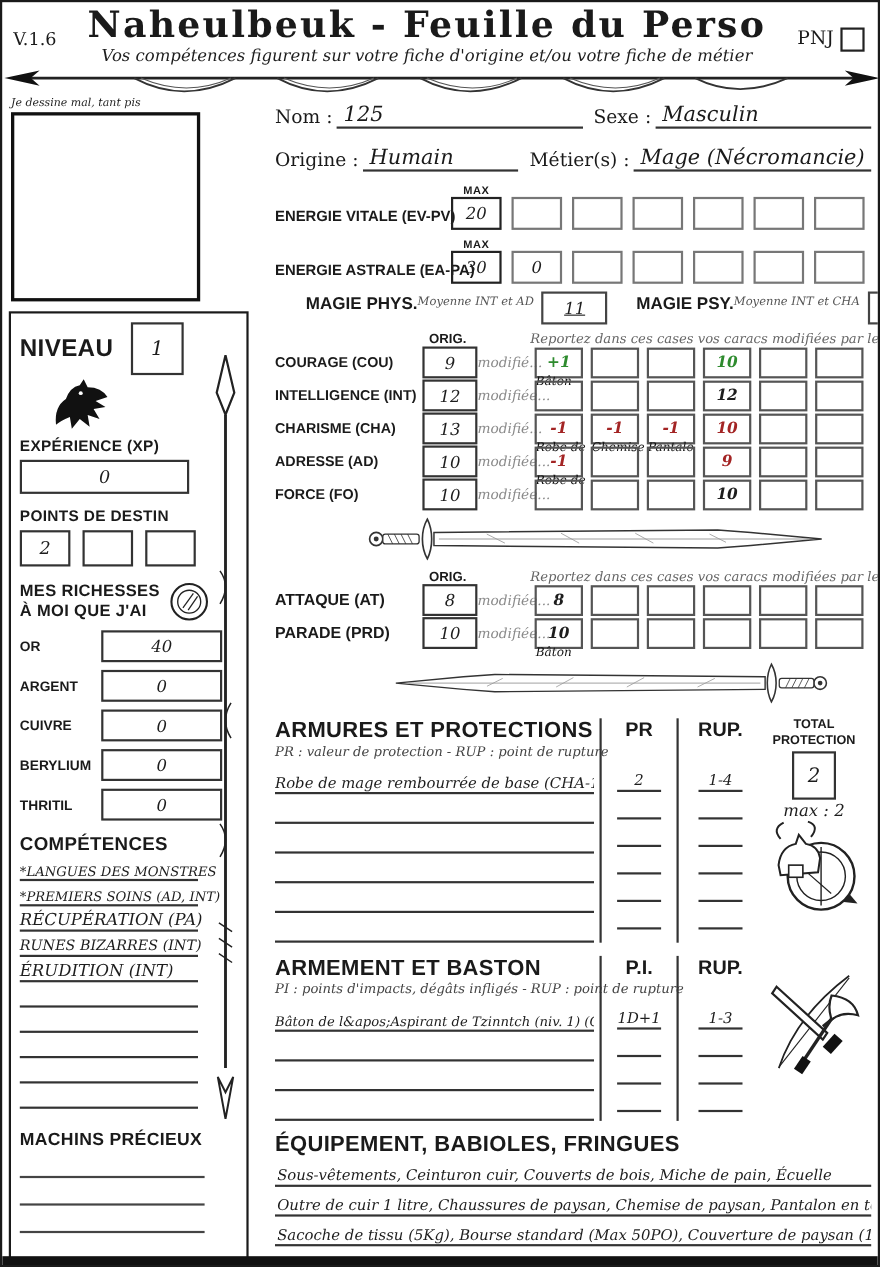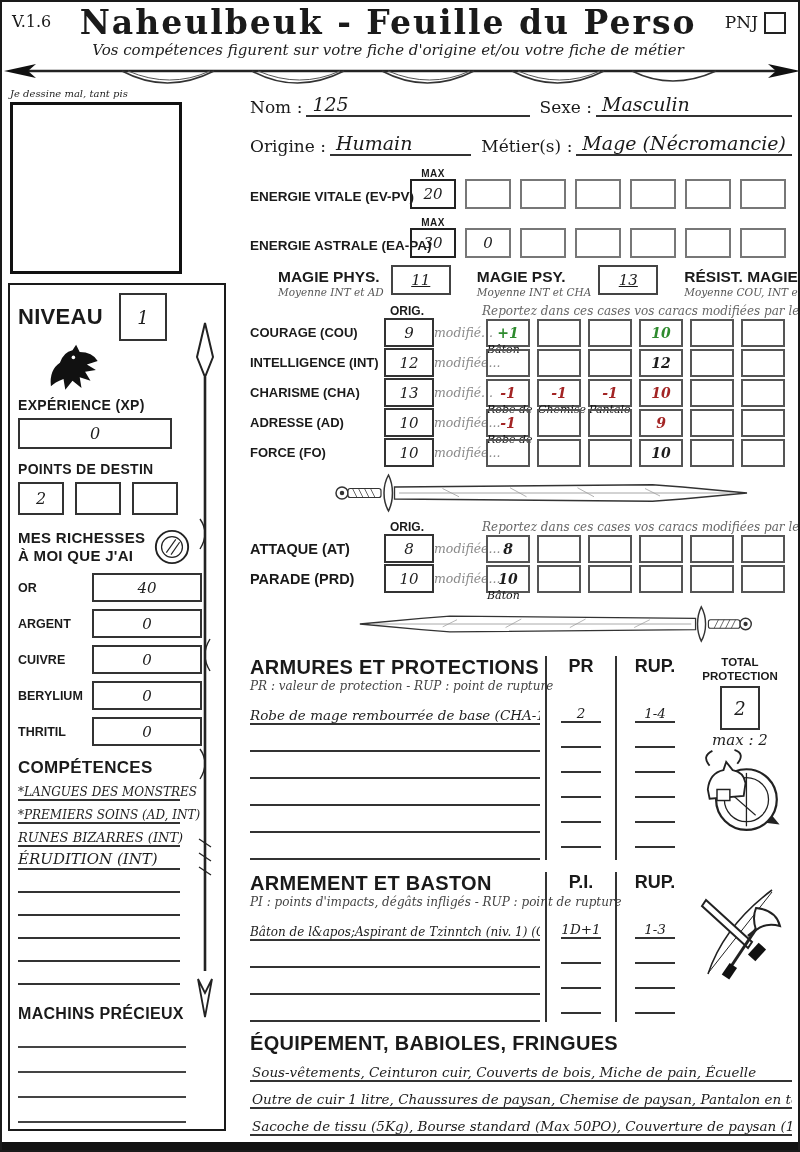--- a/index.html
+++ b/index.html
@@ -4,21 +4,21 @@
 <style>
   html,body{margin:0;padding:0;background:#bbb;}
   .page{width:800px;height:1152px;background:#fff;margin:0 auto;position:relative;
         border:2px solid #1a1a1a;box-sizing:border-box;overflow:hidden;
         font-family:"Liberation Sans",sans-serif;color:#1a1a1a;}
   .hw{font-family:"DejaVu Serif",serif;font-style:italic;color:#1d1d1d;}
   [data-color="green"]{color:#2e8b2e;}
   [data-color="red"]{color:#a32424;}
 
   
-  .hdr{display:flex;align-items:flex-start;padding:4px 12px 0 10px;}
+  .hdr{display:flex;align-items:center;padding:4px 12px 0 10px;}
   .ver{font:16px "DejaVu Serif",serif;margin-top:6px;}
   .titlewrap{flex:1;text-align:center;}
   .title{font-family:"DejaVu Serif",serif;font-weight:700;font-size:33px;line-height:1.0;letter-spacing:2px;}
   .subtitle{font:italic 15px "DejaVu Serif",serif;margin-top:2px;}
   .pnj{display:flex;gap:6px;align-items:flex-start;font:17px "DejaVu Serif",serif;margin-top:6px;}
   .pnjbox{width:18px;height:18px;border:2px solid #222;}
   .divider{display:block;margin-top:2px;}
 
   
   .bodyrow{display:flex;padding:0 6px;height:1042px;}
@@ -62,21 +62,21 @@
   .erow{display:flex;align-items:flex-end;margin-bottom:8px;}
   .elabel{width:160px;font-weight:700;font-size:13.5px;white-space:nowrap;padding-bottom:5px;}
   .emaxcol{display:flex;flex-direction:column;align-items:center;margin-right:9px;}
   .maxlab{font-weight:700;font-size:10px;letter-spacing:.5px;}
   .ebox{width:42px;height:26px;border:2px solid #777;display:flex;align-items:center;justify-content:center;margin-right:9px;flex:none;}
   .ebox.strong{border-color:#222;margin-right:0;}
   .ebox .hw{font-size:15px;}
 
   .magic{display:flex;margin-top:10px;gap:26px;padding-left:28px;}
   .mgroup{display:flex;gap:7px;align-items:flex-start;}
-  .mtxt{display:flex;flex-direction:column;}
+  .mtxt{display:flex;flex-direction:row;}
   .mlabel{font-weight:700;font-size:15.5px;white-space:nowrap;}
   .msub{font:italic 10.5px "DejaVu Serif",serif;color:#555;white-space:nowrap;text-align:center;}
   .mbox{width:56px;height:26px;border:2px solid #444;display:flex;align-items:center;justify-content:center;margin-top:-3px;text-decoration:underline;}
   .mbox .hw{font-size:15px;}
 
   .ghead{display:flex;align-items:flex-end;margin-top:5px;height:15px;}
   .gsp1{width:134px;flex:none;} .gsp2{width:52px;flex:none;}
   .origlab{width:46px;flex:none;text-align:center;font-weight:700;font-size:12px;}
   .report{flex:1;text-align:center;font:italic 12px "DejaVu Serif",serif;color:#666;white-space:nowrap;}
 
@@ -225,20 +225,23 @@
           </div>
 
         <div class="sb-h comp-h">COMPÉTENCES</div>
         <div class="compline">
             <span class="hw">*LANGUES DES MONSTRES</span>
           </div>
         <div class="compline">
             <span class="hw">*PREMIERS SOINS (AD, INT)</span>
           </div>
         <div class="compline">
+            <span class="hw" style="font-size:15px">RÉCUPÉRATION (PA)</span>
+          </div>
+        <div class="compline">
             <span class="hw" style="font-size:13px">RUNES BIZARRES (INT)</span>
           </div>
         <div class="compline">
             <span class="hw" style="font-size:15px">ÉRUDITION (INT)</span>
           </div>
         <div class="compline"></div>
         <div class="compline"></div>
         <div class="compline"></div>
         <div class="compline"></div>
         <div class="compline"></div>

